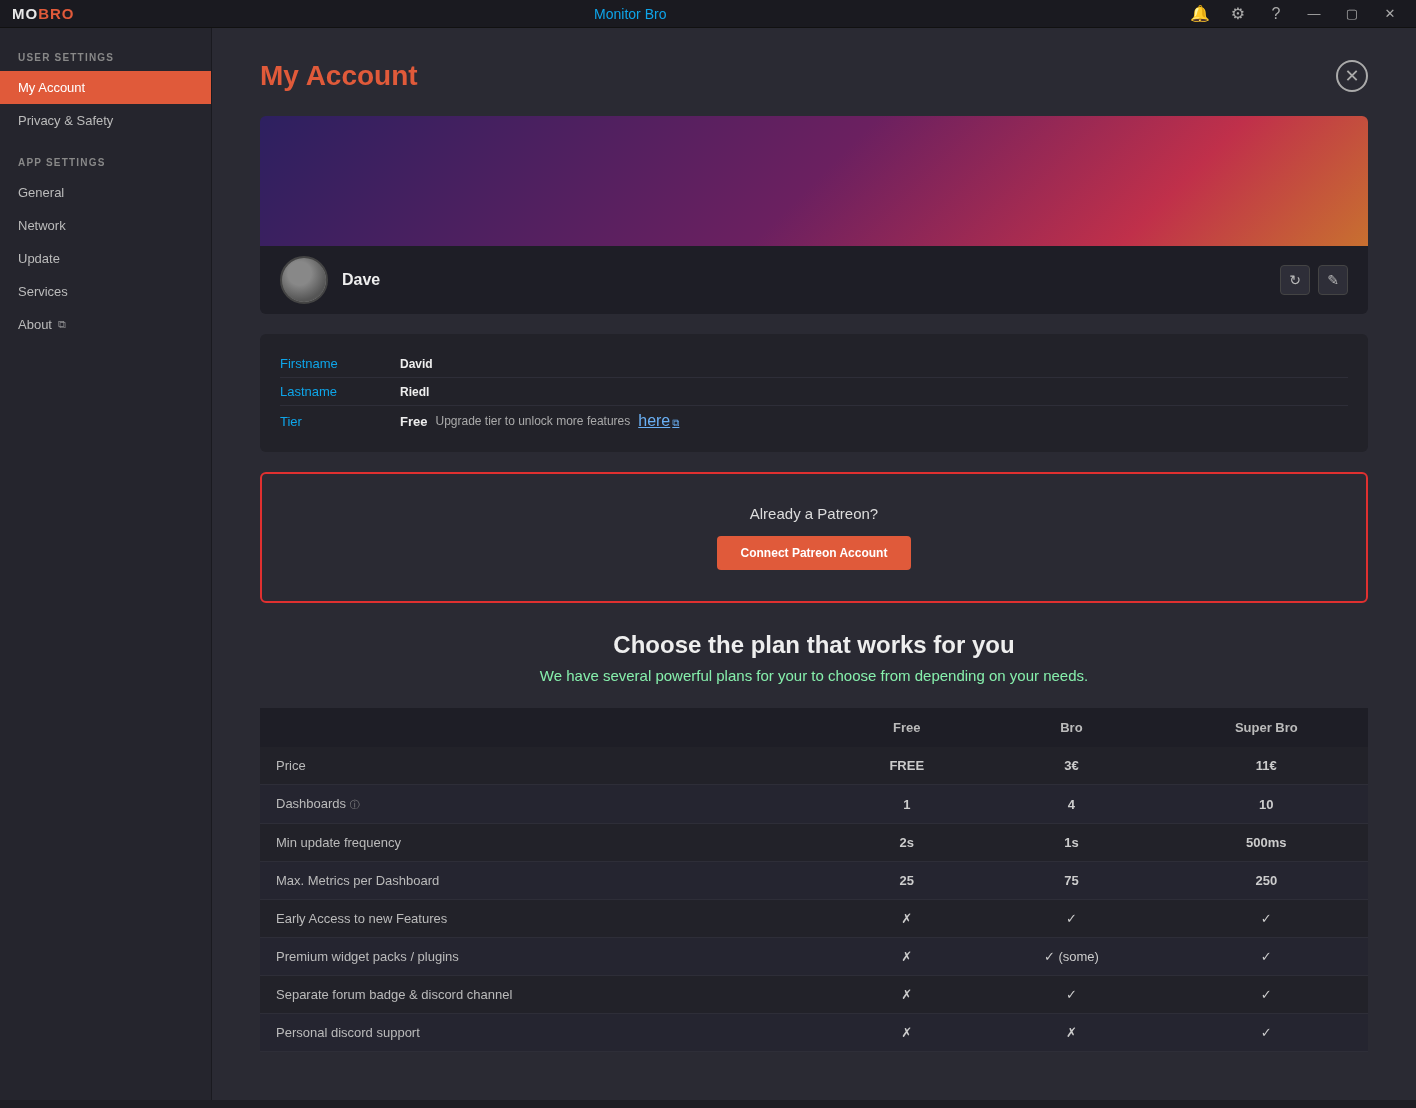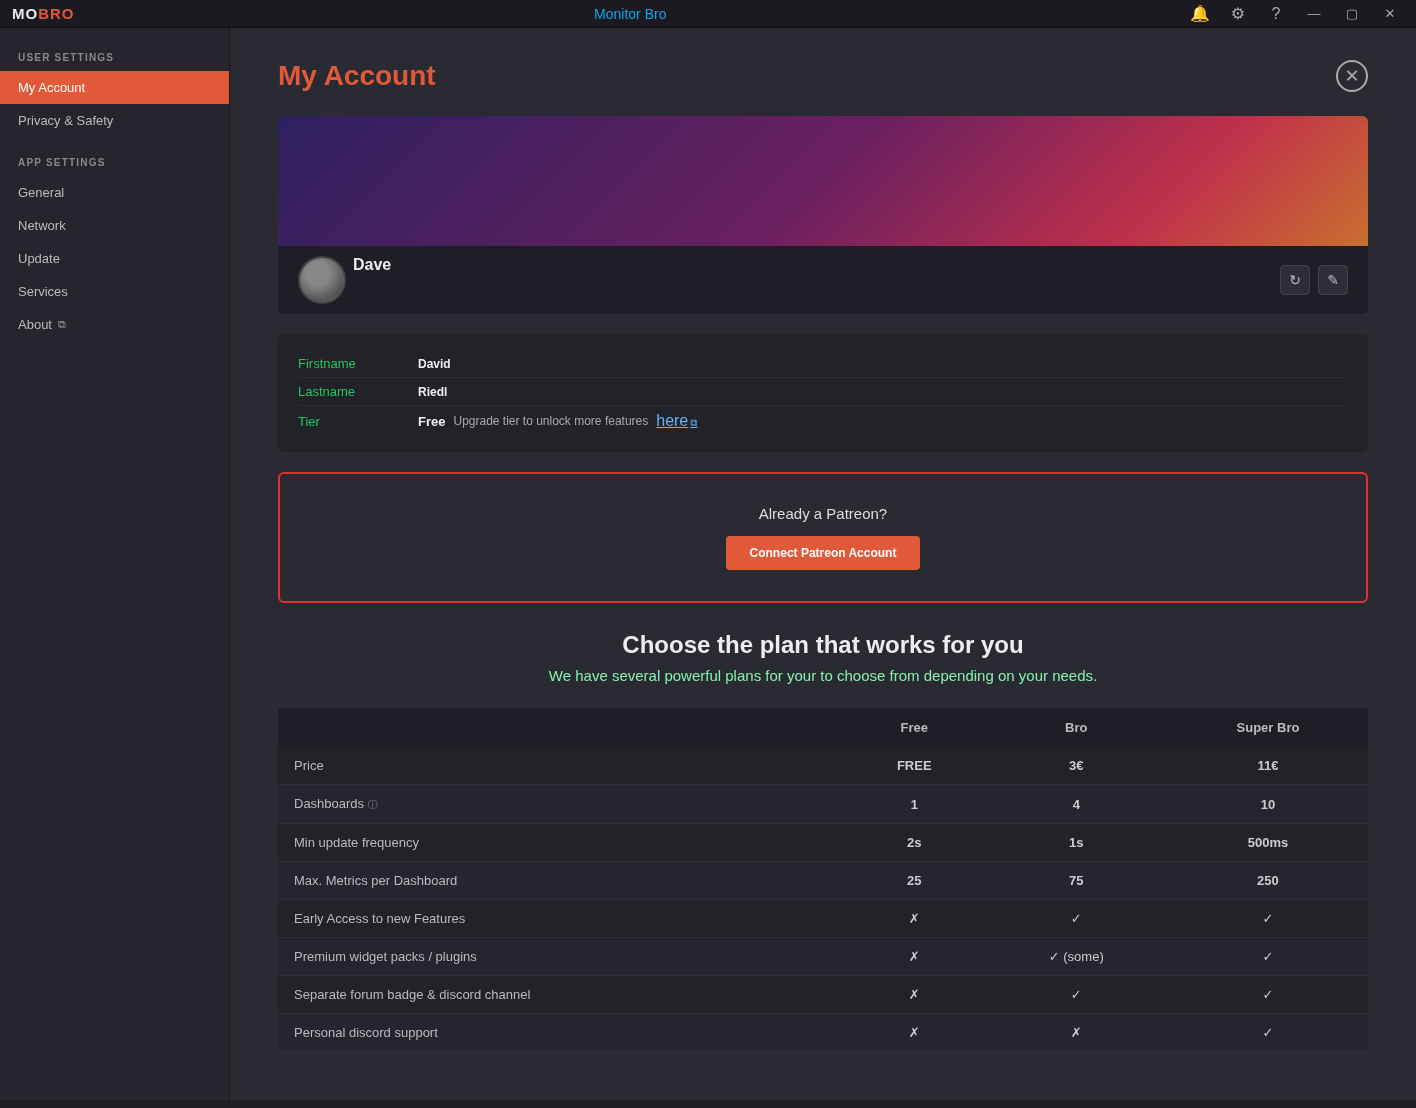--- a/index.html
+++ b/index.html
@@ -56,21 +56,21 @@
     }
 
     
     .app-body {
       display: flex;
       height: calc(1108px - 36px);
     }
 
     
     .sidebar {
-      width: 230px;
+      width: 212px;
       background: #25252d;
       padding: 24px 0;
       flex-shrink: 0;
       border-right: 1px solid #1a1a20;
     }
     .sidebar-section-label {
       font-size: 10px;
       font-weight: 700;
       color: #888;
       letter-spacing: 1.2px;
@@ -144,21 +144,22 @@
       background: #1e1e26;
       border-radius: 0 0 6px 6px;
       padding: 10px 20px;
       display: flex;
       align-items: center;
       justify-content: space-between;
       margin-bottom: 20px;
     }
     .profile-left {
       display: flex;
-      gap: 7px;
+      align-items: center;
+      gap: 14px;
     }
     .avatar {
       width: 48px; height: 48px;
       border-radius: 50%;
       background: linear-gradient(135deg, #555, #888);
       overflow: hidden;
       display: flex; align-items: center; justify-content: center;
       font-size: 20px;
       color: #ccc;
       border: 2px solid #444;
@@ -197,21 +198,21 @@
     }
     .info-row {
       display: flex;
       align-items: center;
       padding: 6px 0;
       border-bottom: 1px solid #2e2e38;
     }
     .info-row:last-child { border-bottom: none; }
     .info-label {
       width: 120px;
-      color: #22c55e;
+      color: #0ea5e9;
       font-size: 13px;
     }
     .info-value {
       font-weight: 600;
       color: #eee;
       font-size: 12px;
     }
     .tier-value {
       display: flex;
       align-items: center;

